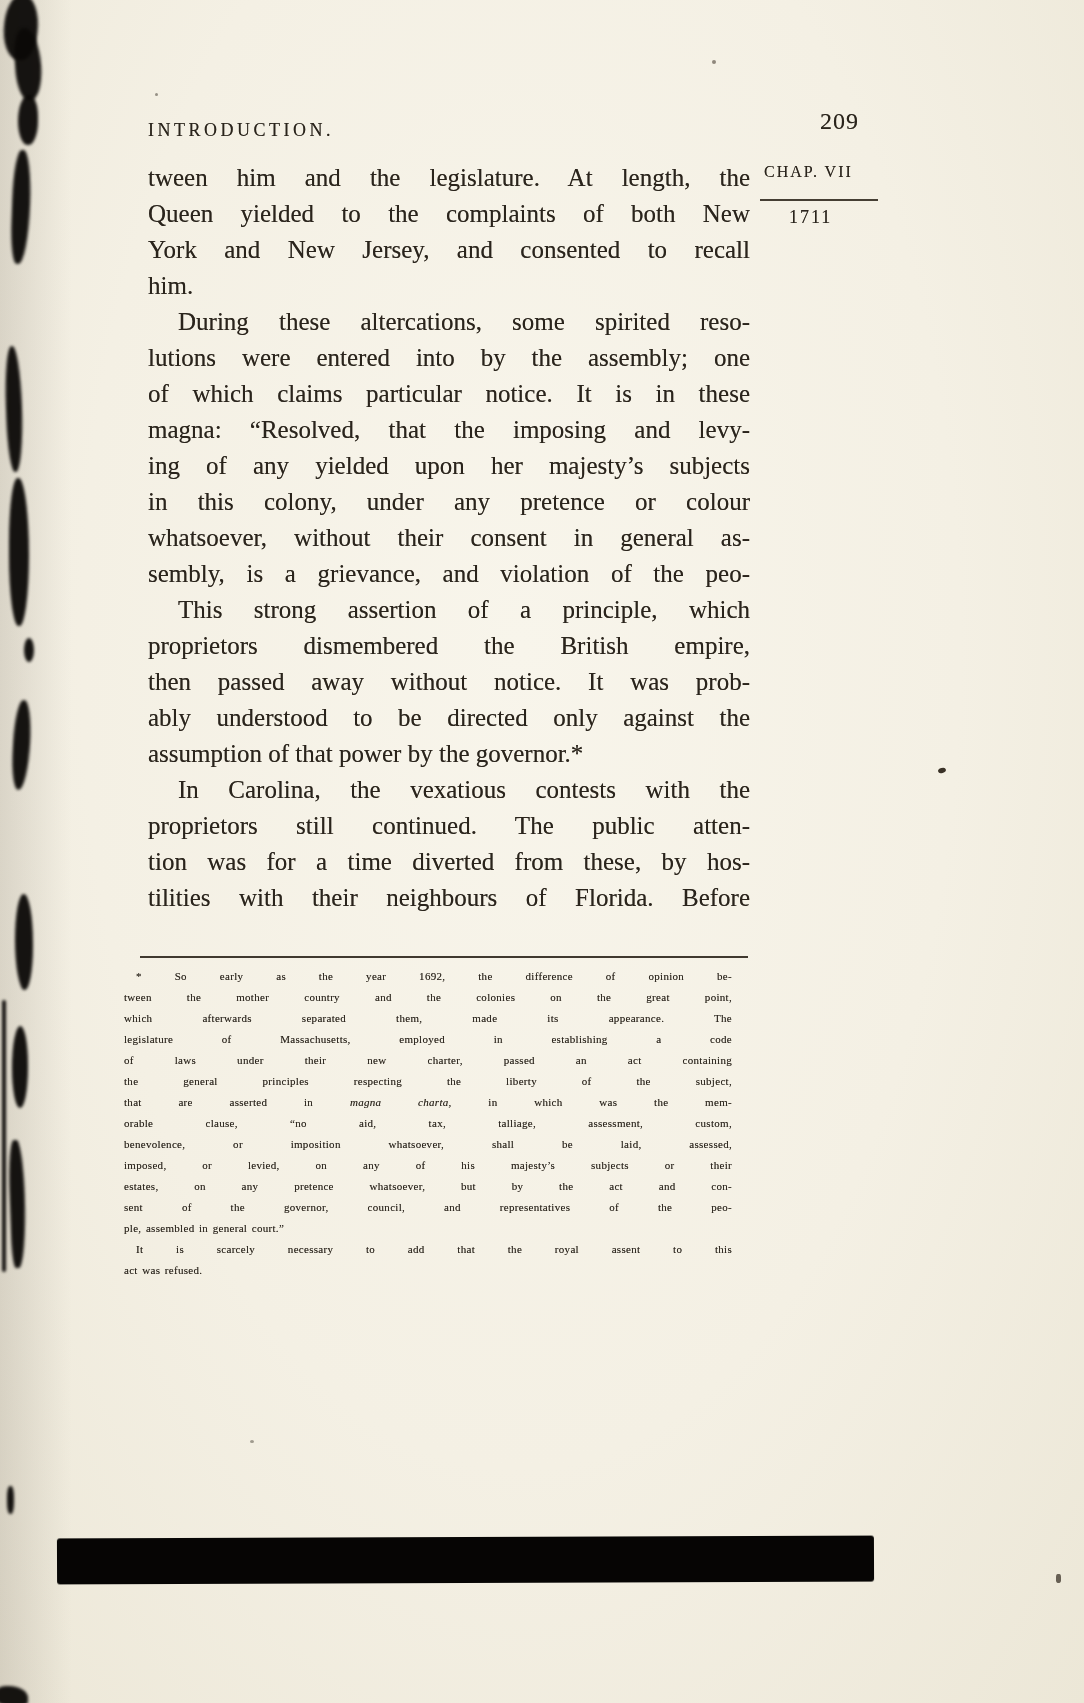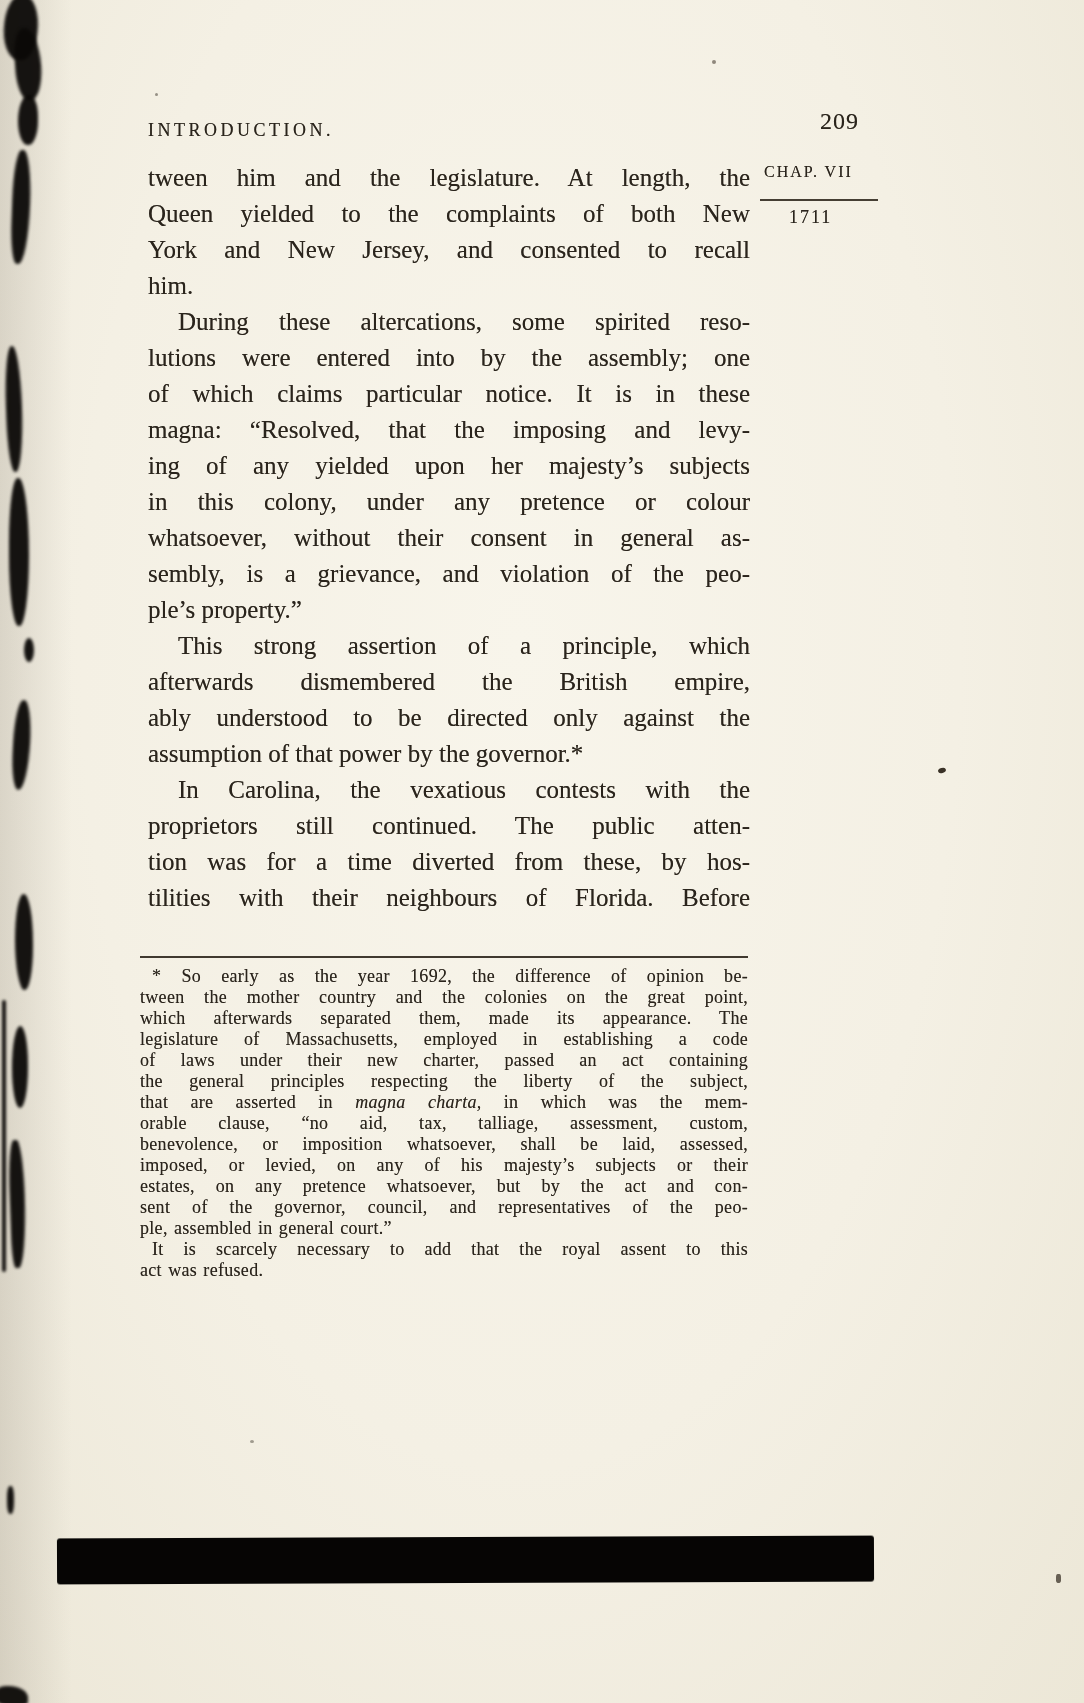--- a/index.html
+++ b/index.html
@@ -64,22 +64,22 @@
   .body-text {
     position: absolute; left: 148px; top: 160px; width: 602px;
     font-size: 25px; line-height: 36px;
     text-shadow: 0 0 0.5px rgba(42,36,28,0.55);
   }
   .line { text-align: justify; text-align-last: justify; }
   .line.last { text-align-last: left; }
   .body-text .para.indented .line:first-child { text-indent: 30px; }
   .footnote-rule { position: absolute; left: 140px; top: 956px; width: 608px; height: 2px; background: #40392f; }
   .footnote {
-    position: absolute; left: 140px; top: 966px; width: 608px;
-    font-size: 18px; line-height: 21px; letter-spacing: 0.3px; word-spacing: 1.5px;
+    position: absolute; left: 124px; top: 966px; width: 608px;
+    font-size: 11px; line-height: 21px; letter-spacing: 0.3px; word-spacing: 1.5px;
     text-shadow: 0 0 0.4px rgba(42,36,28,0.5);
   }
   .footnote .para.indented .line:first-child { text-indent: 12px; }
   .black-bar {
     position: absolute; left: 57px; top: 1537px; width: 817px; height: 46px;
     background: #060504; border-radius: 3px; transform: rotate(-0.2deg); filter: blur(0.5px);
   }
 </style>
 </head>
 <body>
@@ -123,25 +123,25 @@
       </div>
       <div class="para indented">
         <div class="line">During these altercations, some spirited reso-</div>
         <div class="line">lutions were entered into by the assembly; one</div>
         <div class="line">of which claims particular notice. It is in these</div>
         <div class="line">magna: “Resolved, that the imposing and levy-</div>
         <div class="line">ing of any yielded upon her majesty’s subjects</div>
         <div class="line">in this colony, under any pretence or colour</div>
         <div class="line">whatsoever, without their consent in general as-</div>
         <div class="line">sembly, is a grievance, and violation of the peo-</div>
-        <div class="line last">ple’s property.”</div>
       </div>
       <div class="para indented">
         <div class="line">This strong assertion of a principle, which</div>
-        <div class="line">afterwards dismembered the British empire,</div>
+        <div class="line">proprietors dismembered the British empire,</div>
+        <div class="line">then passed away without notice. It was prob-</div>
         <div class="line">ably understood to be directed only against the</div>
         <div class="line last">assumption of that power by the governor.*</div>
       </div>
       <div class="para indented">
         <div class="line">In Carolina, the vexatious contests with the</div>
         <div class="line">proprietors still continued. The public atten-</div>
         <div class="line">tion was for a time diverted from these, by hos-</div>
         <div class="line">tilities with their neighbours of Florida. Before</div>
       </div>
     </div>

